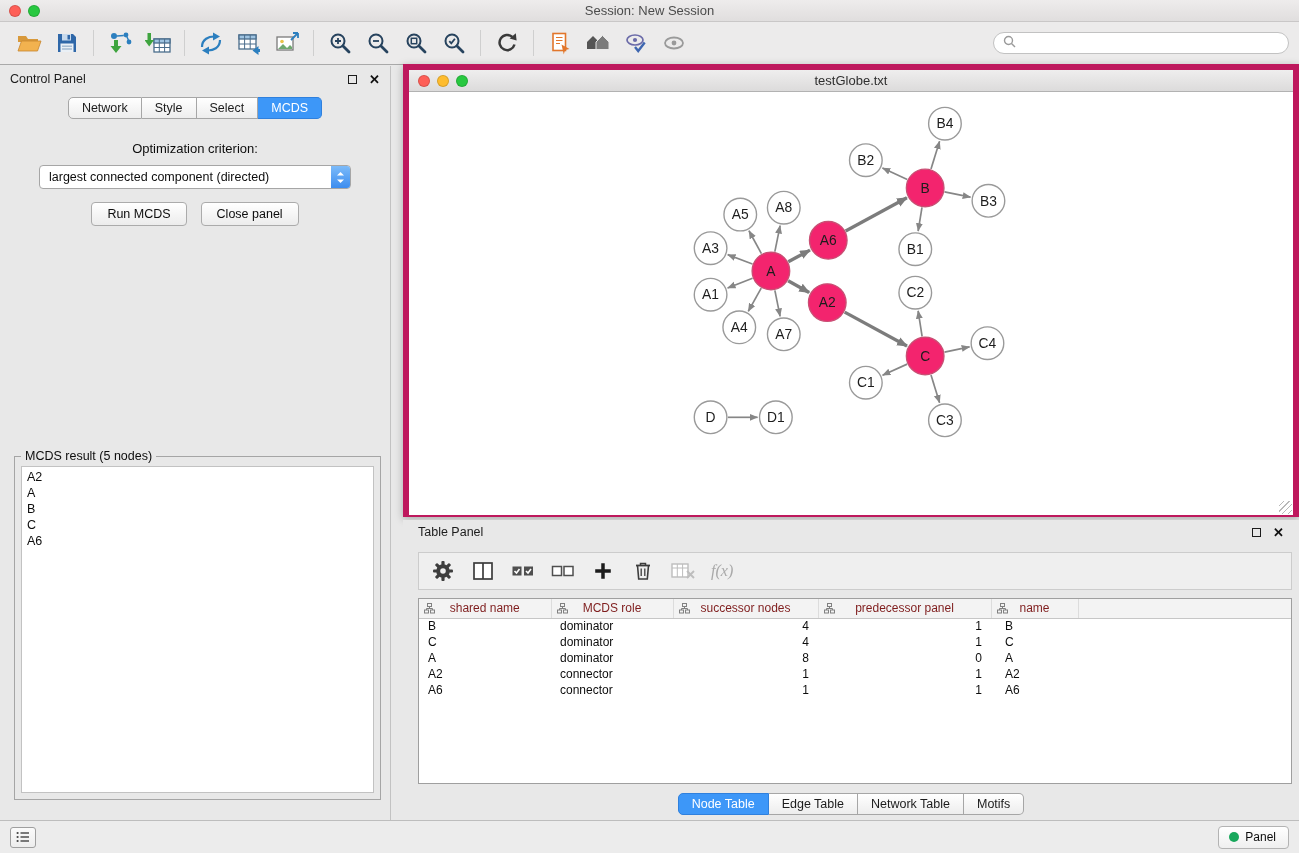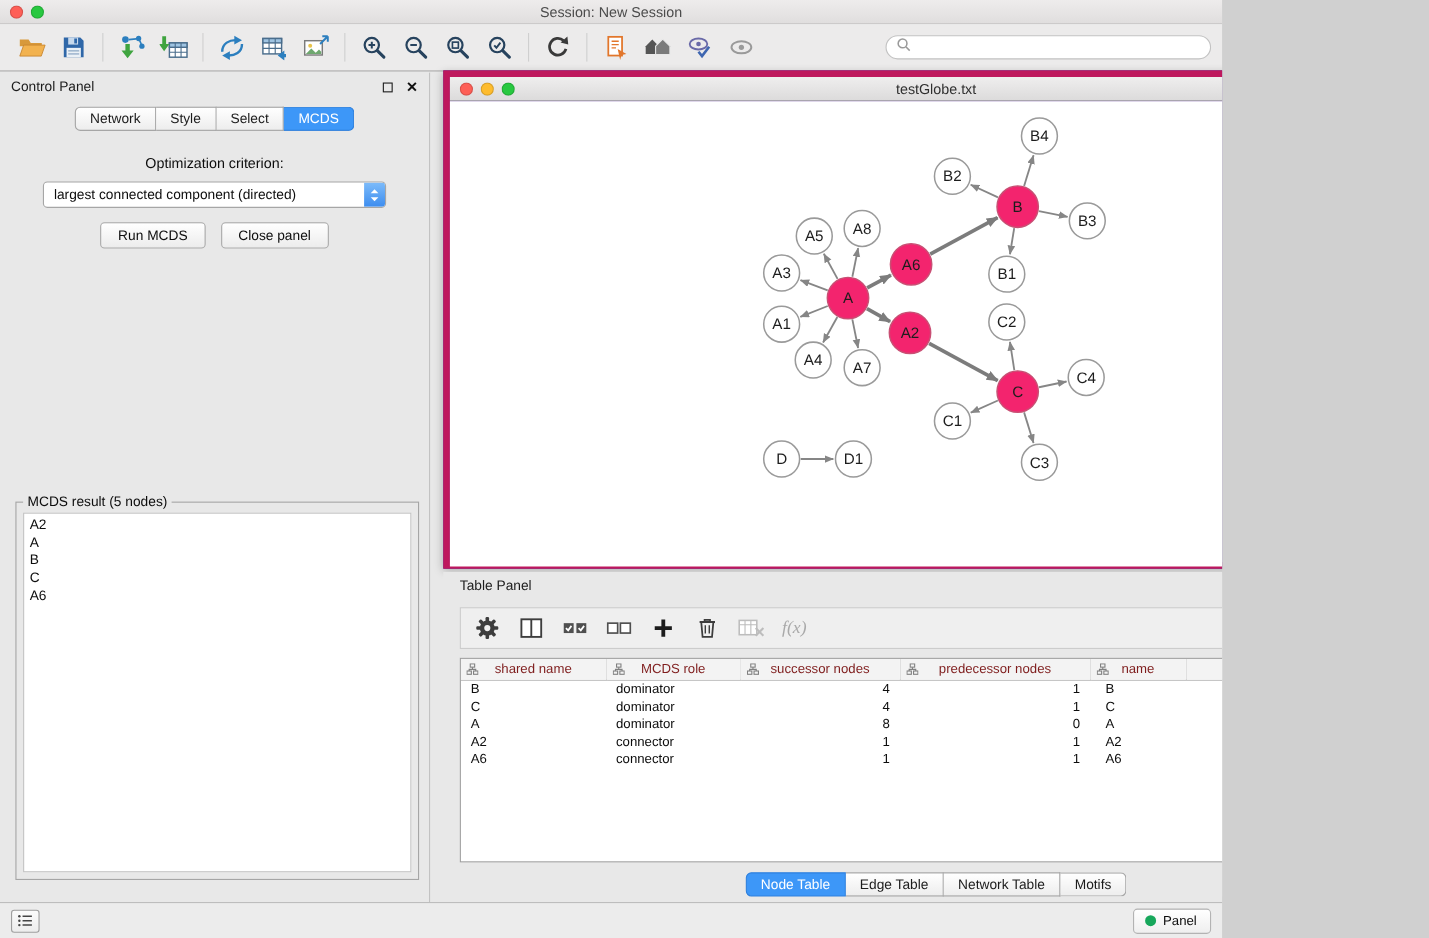--- a/index.html
+++ b/index.html
@@ -1,18 +1,18 @@
 <!DOCTYPE html>
 <html><head>
 <meta charset="utf-8">
 <style>
   * { box-sizing: border-box; }
   html,body { margin:0; padding:0; }
   body { font-family:"Liberation Sans",sans-serif; background:#d0d0d0; }
-  .app { position:relative; width:1111px; height:853px; background:#e8e8e8; overflow:hidden; }
+  .app { position:relative; width:1299px; height:853px; background:#e8e8e8; overflow:hidden; }
 
   
   .titlebar { position:absolute; top:0; left:0; right:0; height:22px;
     background:linear-gradient(#eeecec,#e0dede); border-bottom:1px solid #c9c7c7;
     display:flex; align-items:center; }
   .lights { position:absolute; left:9px; top:5px; display:flex; gap:7px; }
   .light { width:12px; height:12px; border-radius:50%; border:0.5px solid rgba(0,0,0,.15); }
   .titlebar-text { width:100%; text-align:center; font-size:13px; color:#4c4c4c; }
 
   
@@ -510,21 +510,21 @@
                   </svg></span>
               <span>successor nodes</span>
             </th>
             <th>
               <span class="sort-ic"><svg width="11" height="11" viewBox="0 0 11 11">
                     <rect x="3.5" y="0.5" width="4" height="3" fill="none" stroke="#808080"></rect>
                     <rect x="0.5" y="7" width="4" height="3" fill="none" stroke="#808080"></rect>
                     <rect x="6.5" y="7" width="4" height="3" fill="none" stroke="#808080"></rect>
                     <path d="M5.5 3.5 v2 M2.5 7 v-1.5 h6 V7" stroke="#808080" fill="none"></path>
                   </svg></span>
-              <span>predecessor nodes</span>
+              <span>predecessor panel</span>
             </th>
             <th>
               <span class="sort-ic"><svg width="11" height="11" viewBox="0 0 11 11">
                     <rect x="3.5" y="0.5" width="4" height="3" fill="none" stroke="#808080"></rect>
                     <rect x="0.5" y="7" width="4" height="3" fill="none" stroke="#808080"></rect>
                     <rect x="6.5" y="7" width="4" height="3" fill="none" stroke="#808080"></rect>
                     <path d="M5.5 3.5 v2 M2.5 7 v-1.5 h6 V7" stroke="#808080" fill="none"></path>
                   </svg></span>
               <span>name</span>
             </th>

